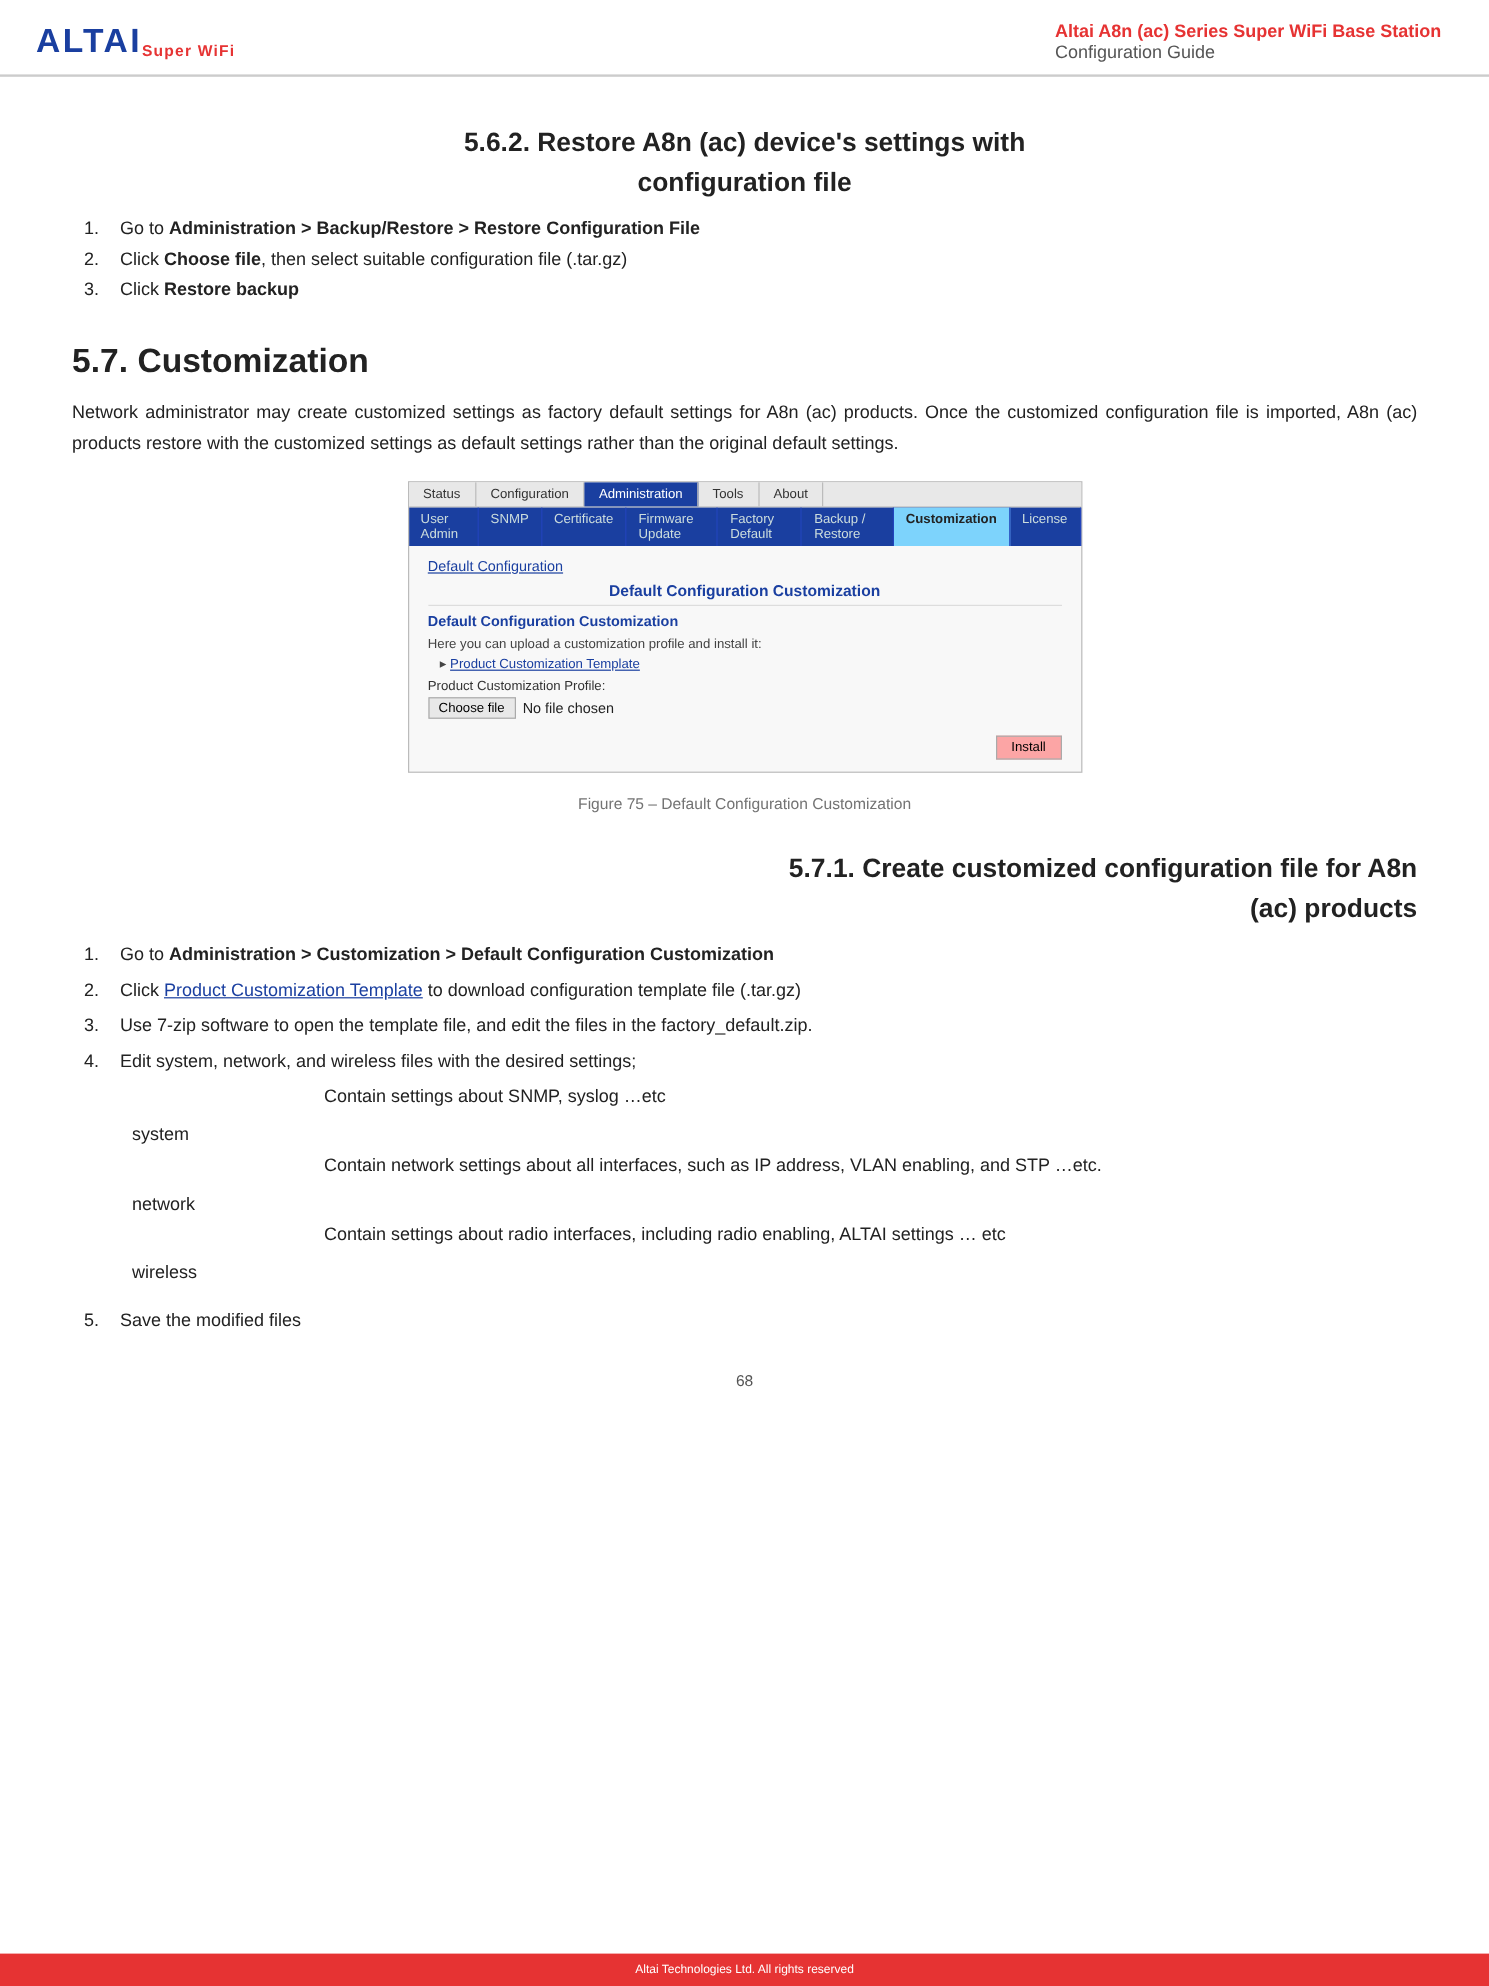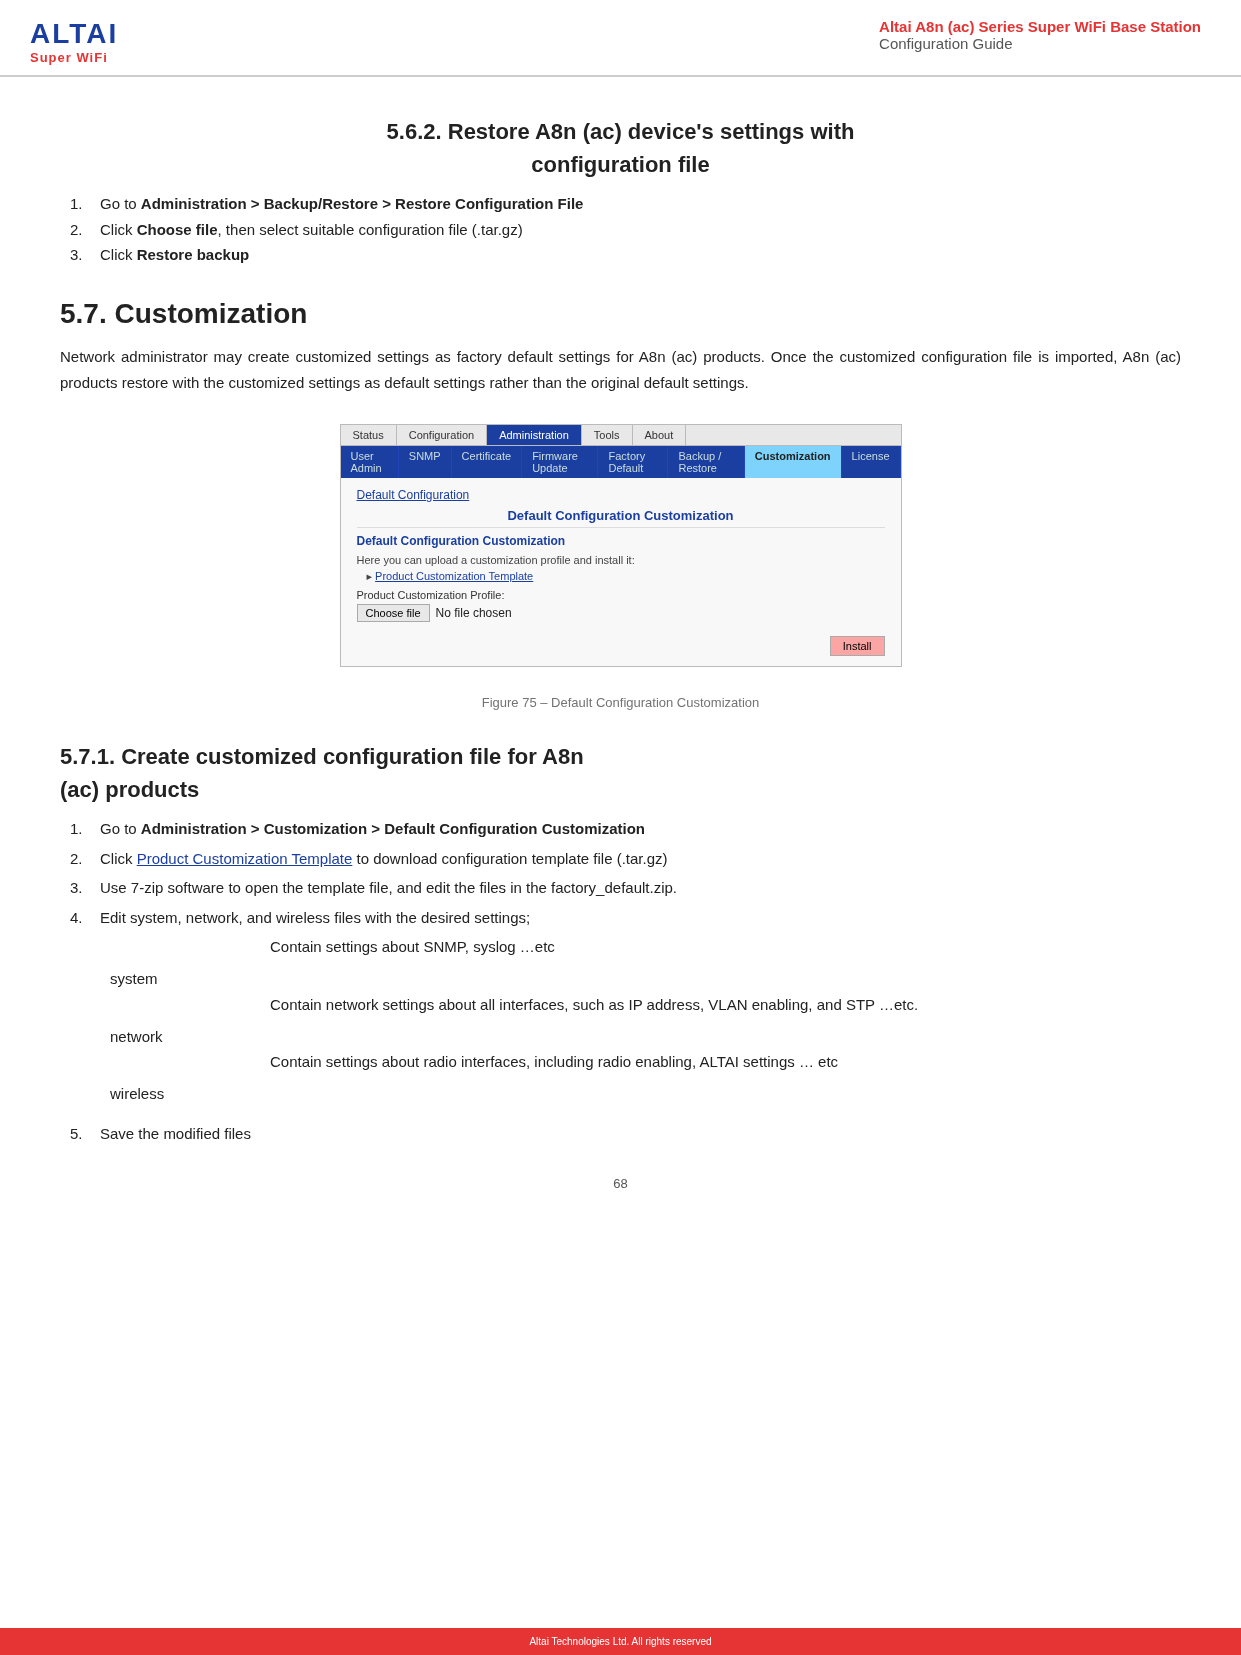--- a/index.html
+++ b/index.html
@@ -15,22 +15,22 @@
     
     .header {
       display: flex;
       align-items: flex-start;
       justify-content: space-between;
       padding: 18px 40px 10px 30px;
       border-bottom: 2px solid #ccc;
     }
     .logo-area {
       display: flex;
-      flex-direction: column;
-      align-items: flex-start;
+      flex-direction: row;
+      align-items: flex-end;
     }
     .logo-text {
       font-size: 28px;
       font-weight: 900;
       color: #1a3fa0;
       letter-spacing: 2px;
       font-family: Arial Black, Arial, sans-serif;
     }
     .logo-text span {
       color: #e63333;
@@ -70,21 +70,21 @@
     }
     .section-heading-57 {
       font-size: 28px;
       font-weight: bold;
       margin-top: 30px;
       margin-bottom: 14px;
     }
     .section-heading-571 {
       font-size: 22px;
       font-weight: bold;
-      text-align: left;
+      text-align: right;
       margin-top: 30px;
       margin-bottom: 10px;
       line-height: 1.5;
     }
 
     
     .numbered-list {
       list-style: none;
       padding-left: 10px;
       margin-bottom: 16px;
@@ -106,21 +106,21 @@
     .body-para {
       font-size: 15px;
       line-height: 1.75;
       text-align: justify;
       margin-bottom: 14px;
     }
 
     
     .figure-box {
       border: 1px solid #bbb;
-      margin: 28px auto;
+      margin: 18px auto;
       width: 562px;
       background: #f8f8f8;
       font-size: 12px;
     }
 
     
     .nav-bar {
       display: flex;
       background: #e8e8e8;
       border-bottom: 1px solid #bbb;

